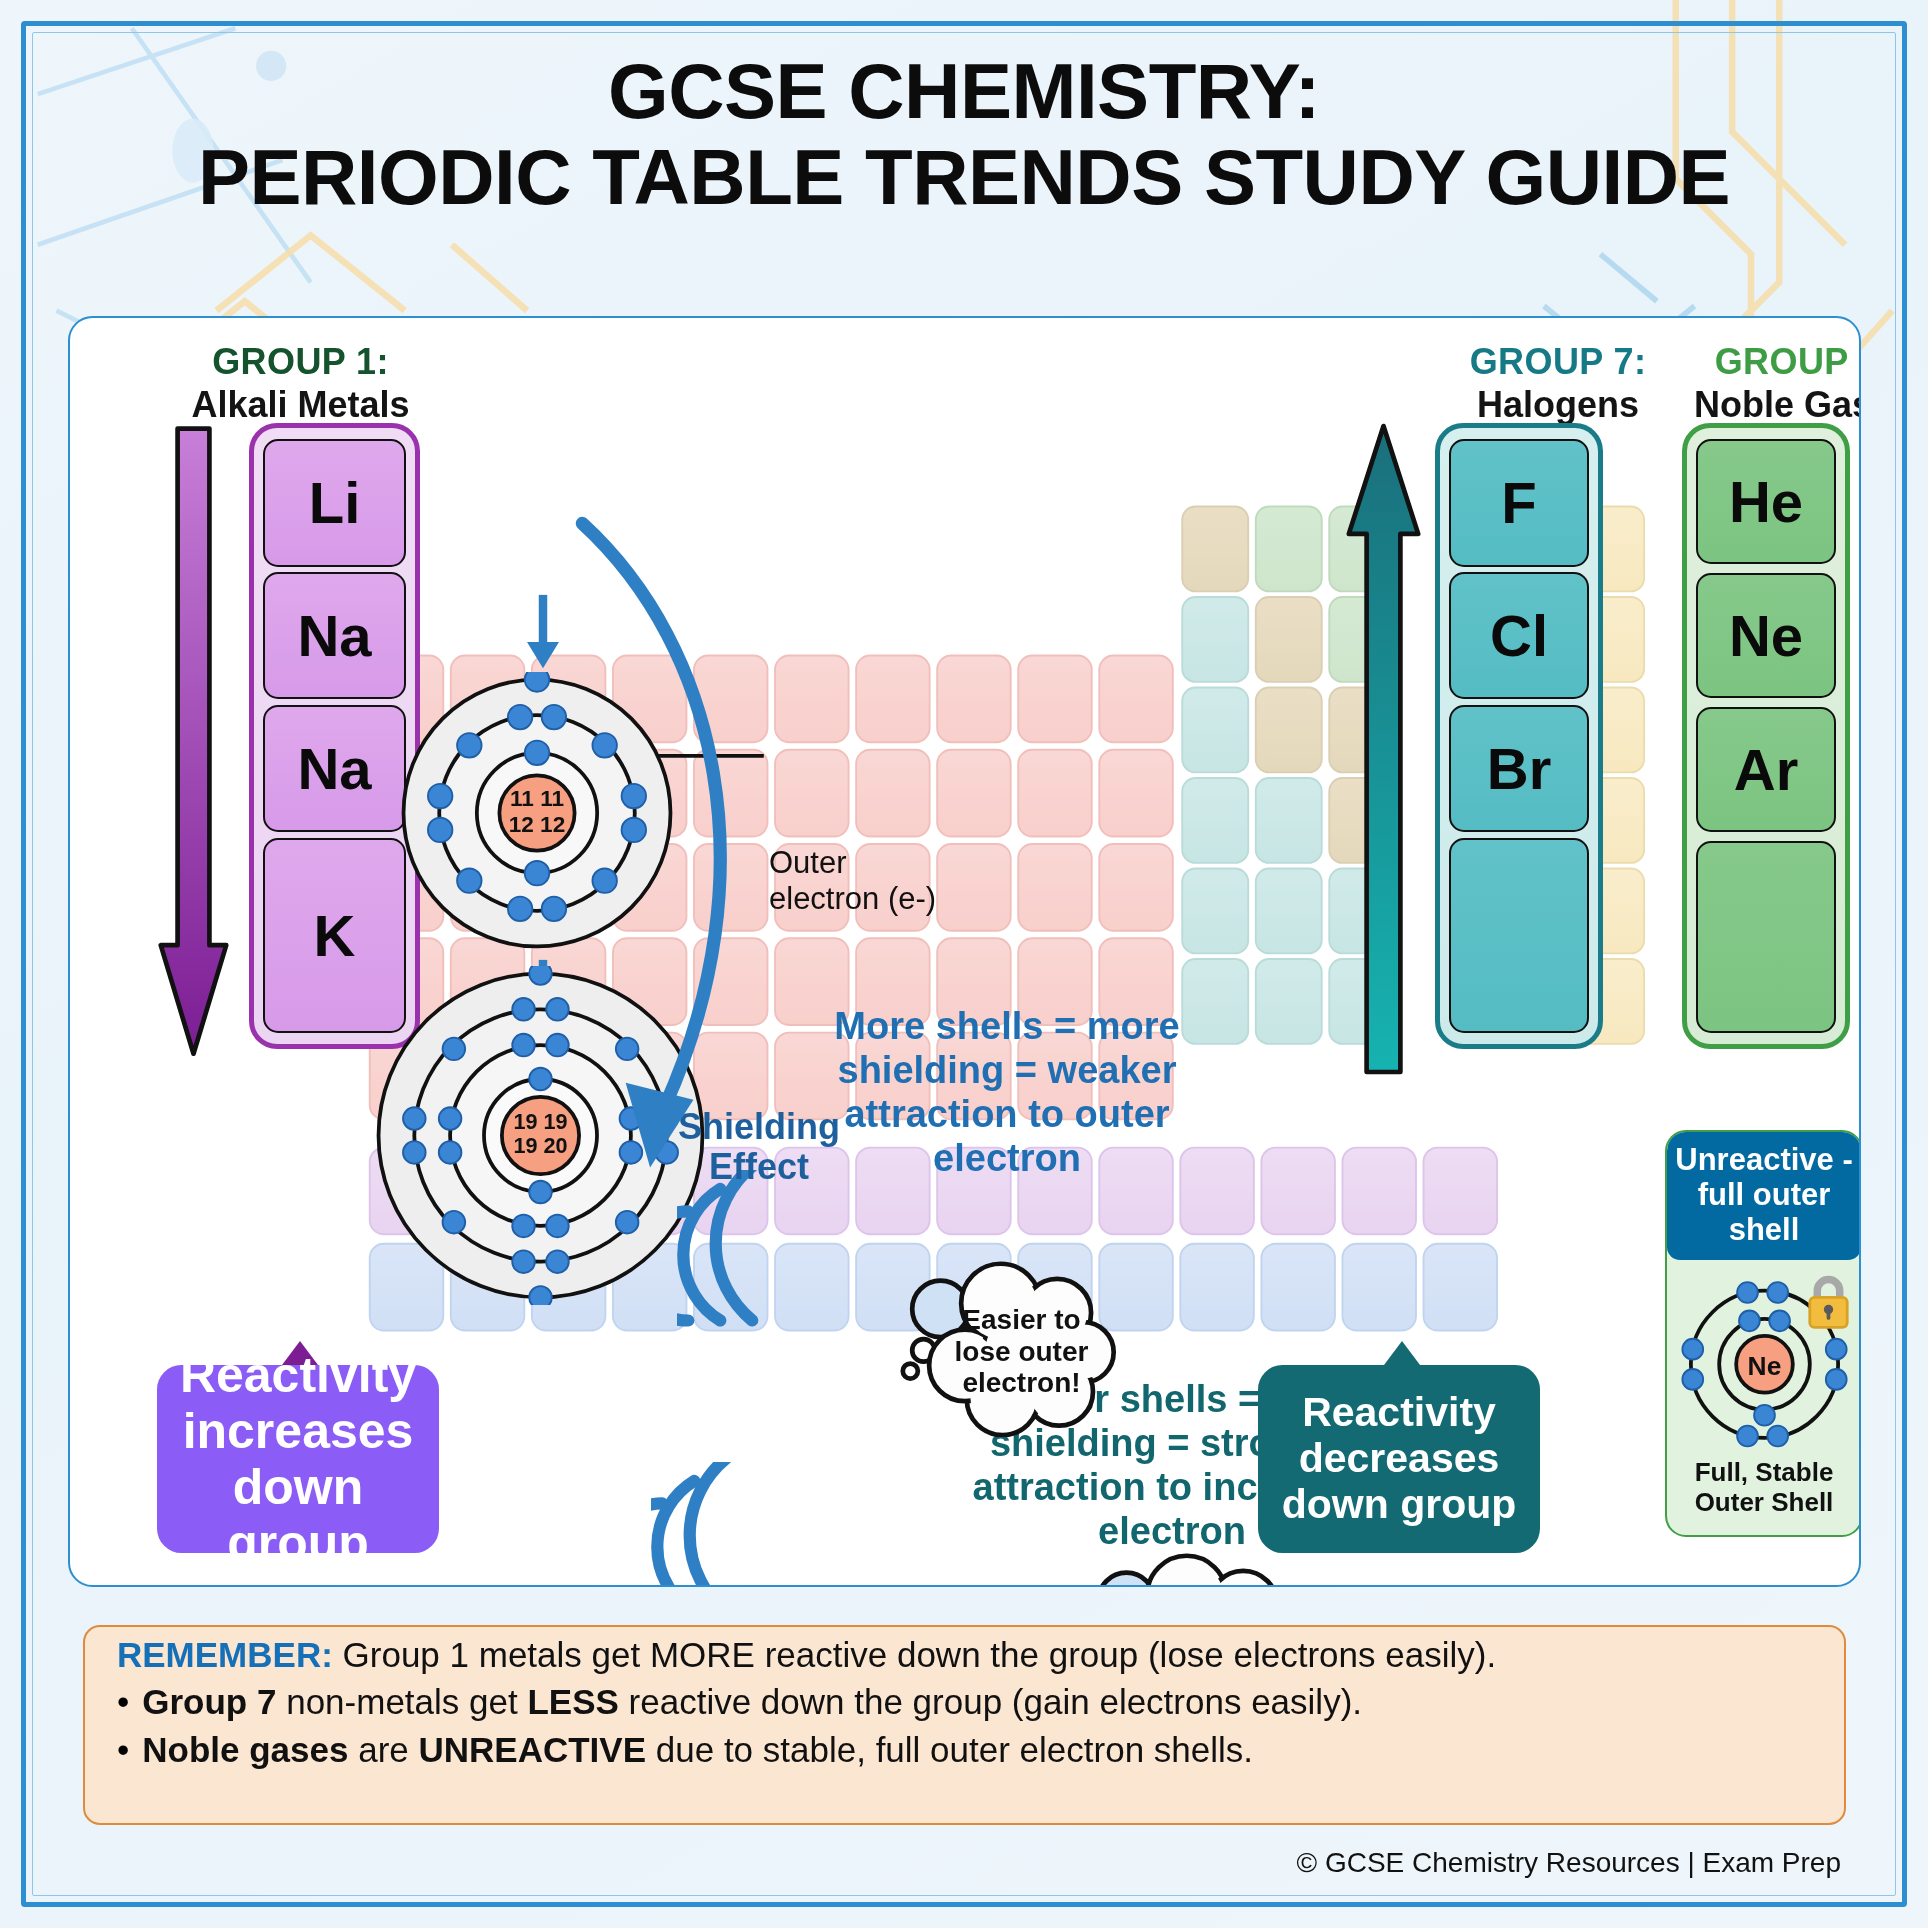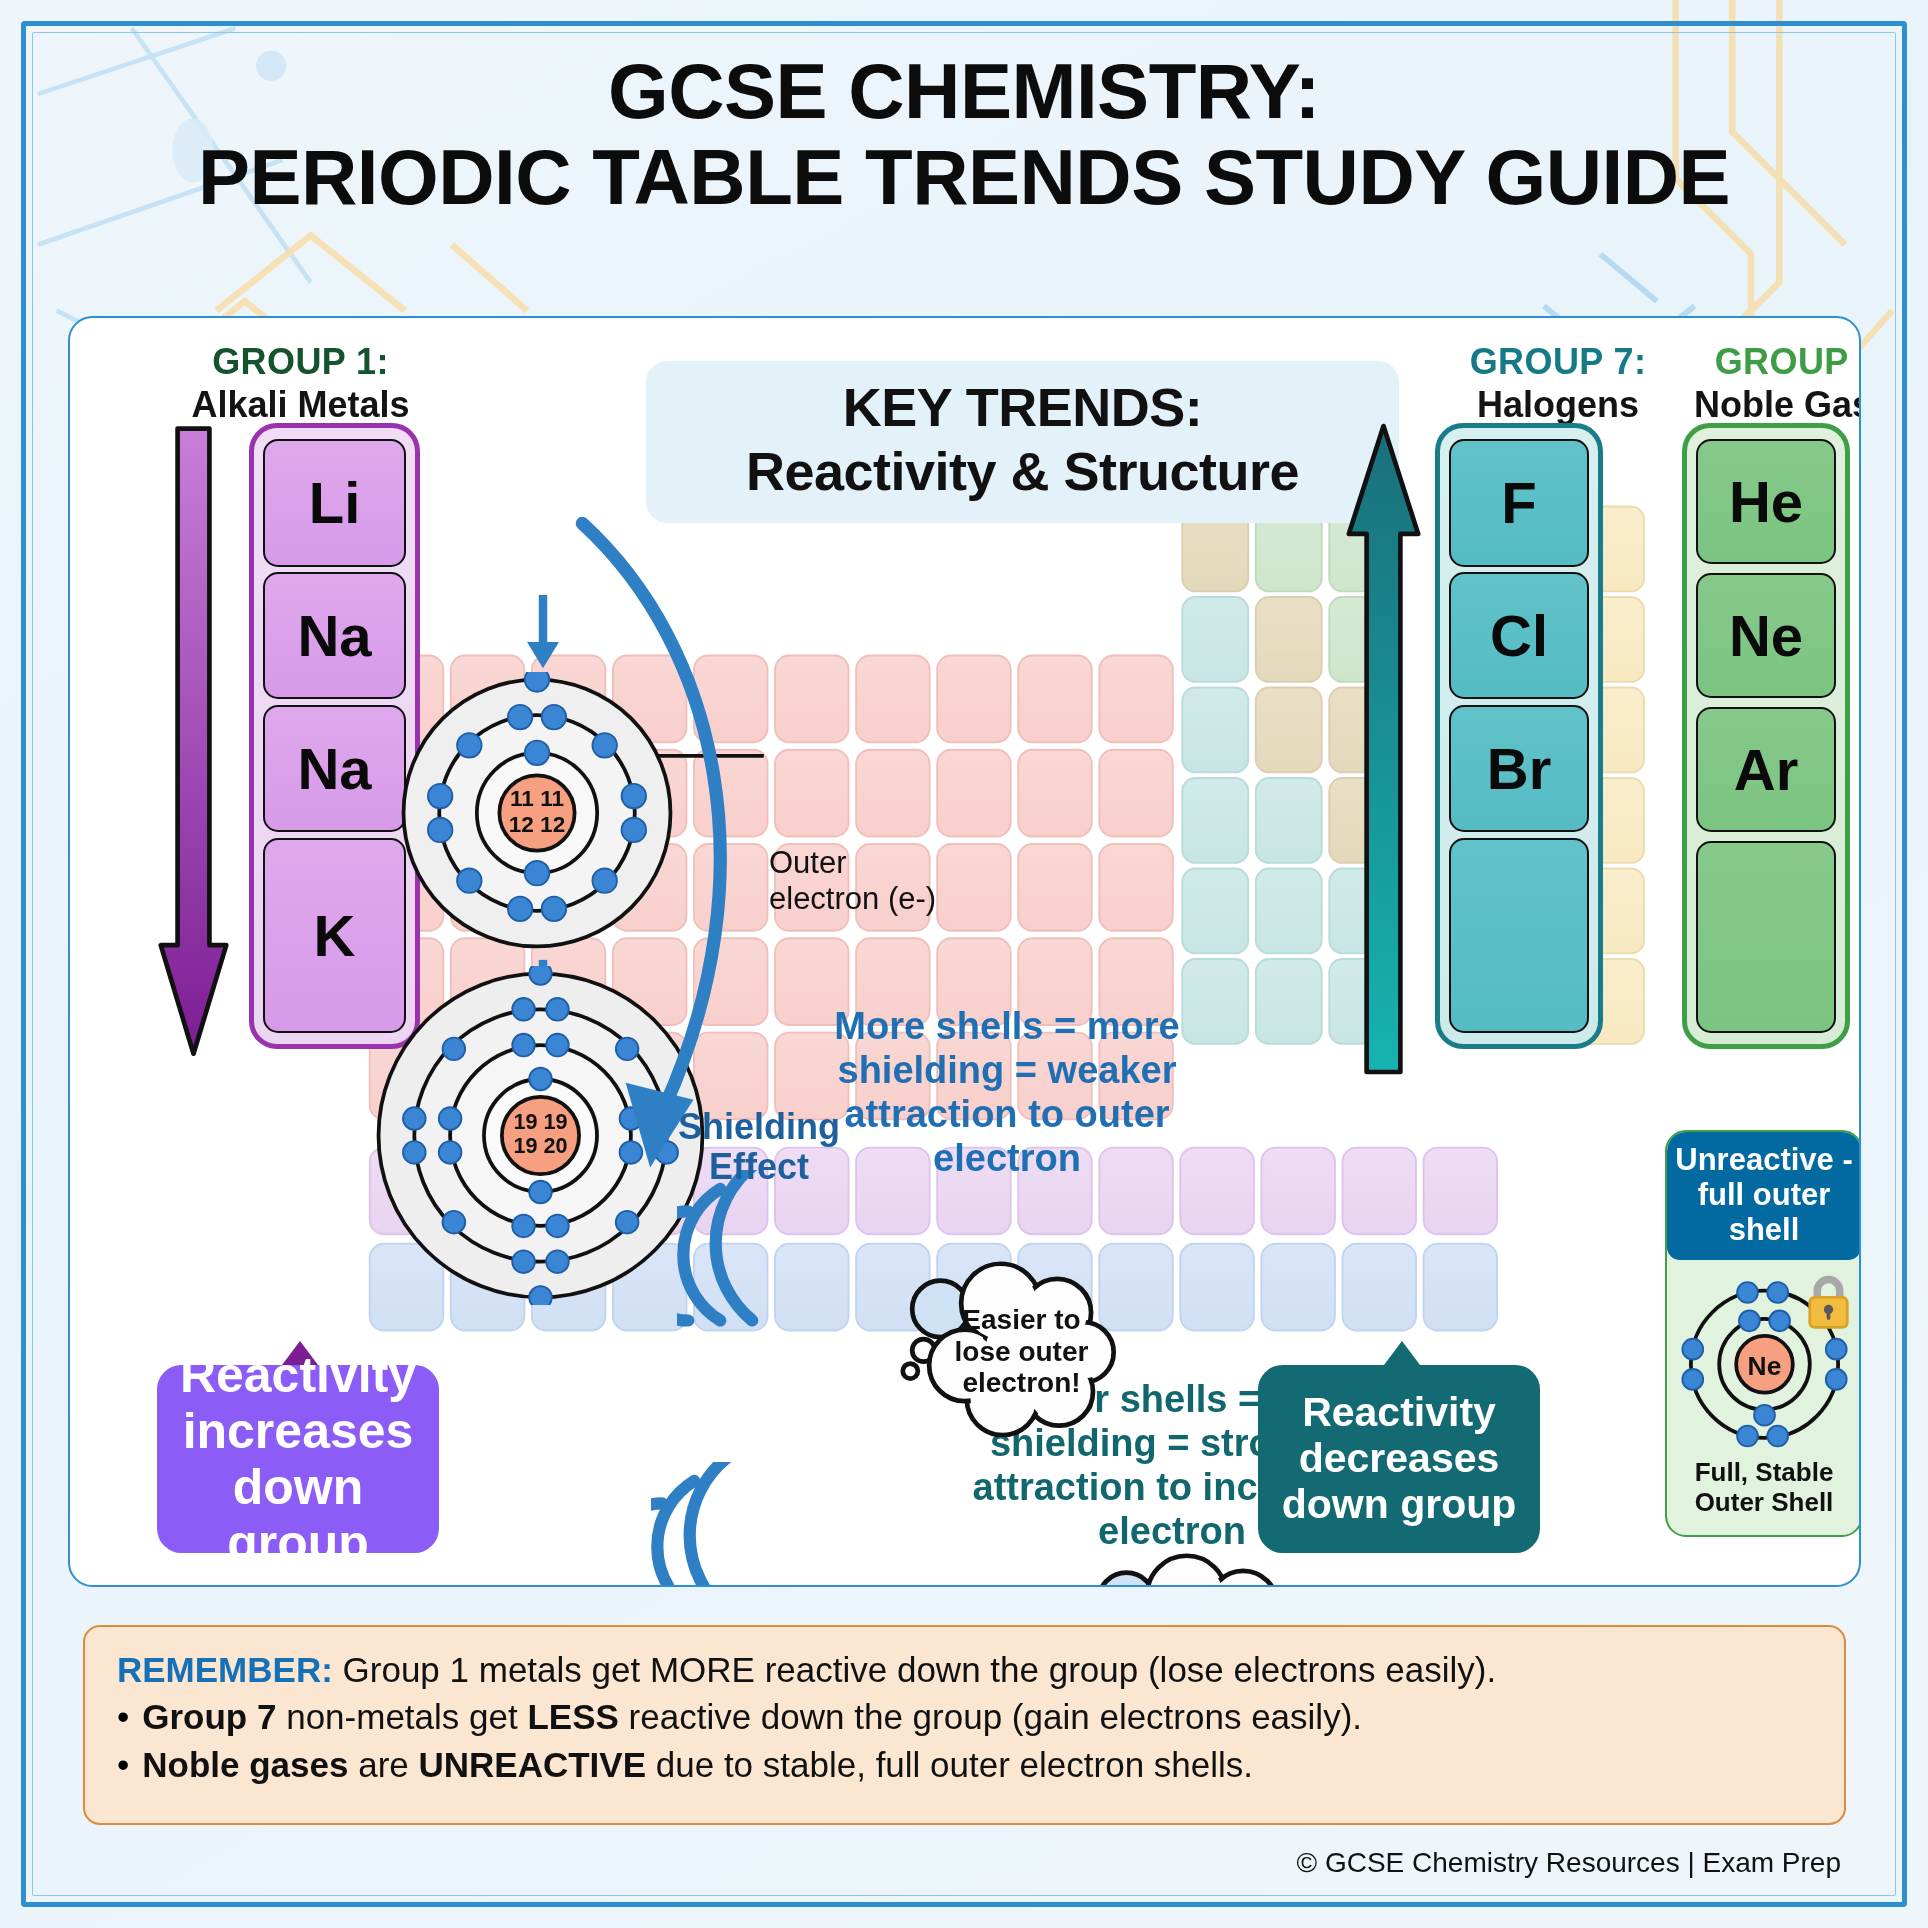--- a/index.html
+++ b/index.html
@@ -210,21 +210,21 @@
   #noble-caption {
     text-align:center; font-size: 26px; font-weight:600; color:#111;
     line-height:1.14; margin-top: 5px;
   }
 
   
   #remember {
     position:absolute; left: 83px; top: 1625px; width: 1763px; height: 200px;
     background: #fbe6d2;
     border: 2.8px solid #df8b3d; border-radius: 17px;
-    padding: 19px 32px;
+    padding: 4px 32px;
   }
   #remember .rline {
     font-size: 35px; color:#111; line-height: 1.35; font-weight: 500;
   }
   #remember .rline b { font-weight: 800; }
   #remember .rem-k { color:#1570b8; font-weight: 900; }
   #remember .bullet-row { display:flex; gap: 13px; align-items:flex-start; }
   #remember .dot { font-size: 35px; line-height:1.35; }
 
   
@@ -441,24 +441,20 @@
           <rect x="1006" y="982" width="78" height="92" rx="15" fill="url(#gB)" stroke="#a9c4ea" stroke-width="2"></rect>
           <rect x="1092" y="982" width="78" height="92" rx="15" fill="url(#gB)" stroke="#a9c4ea" stroke-width="2"></rect>
           <rect x="1178" y="982" width="78" height="92" rx="15" fill="url(#gB)" stroke="#a9c4ea" stroke-width="2"></rect>
           <rect x="1264" y="982" width="78" height="92" rx="15" fill="url(#gB)" stroke="#a9c4ea" stroke-width="2"></rect>
           <rect x="1350" y="982" width="78" height="92" rx="15" fill="url(#gB)" stroke="#a9c4ea" stroke-width="2"></rect>
           <rect x="1436" y="982" width="78" height="92" rx="15" fill="url(#gB)" stroke="#a9c4ea" stroke-width="2"></rect>
         </g>
       </g>
     </svg>
 
-    <div id="keytrends">
-      <span class="kt1">KEY TRENDS:</span>
-      <span class="kt2">Reactivity &amp; Structure</span>
-    </div>
 
     <div class="ghead" id="ghead-g1">
       <div class="g-top">GROUP 1:</div>
       <div class="g-sub">Alkali Metals</div>
     </div>
     <div class="ghead" id="ghead-g7">
       <div class="g-top">GROUP 7:</div>
       <div class="g-sub">Halogens</div>
     </div>
     <div class="ghead" id="ghead-g0">

